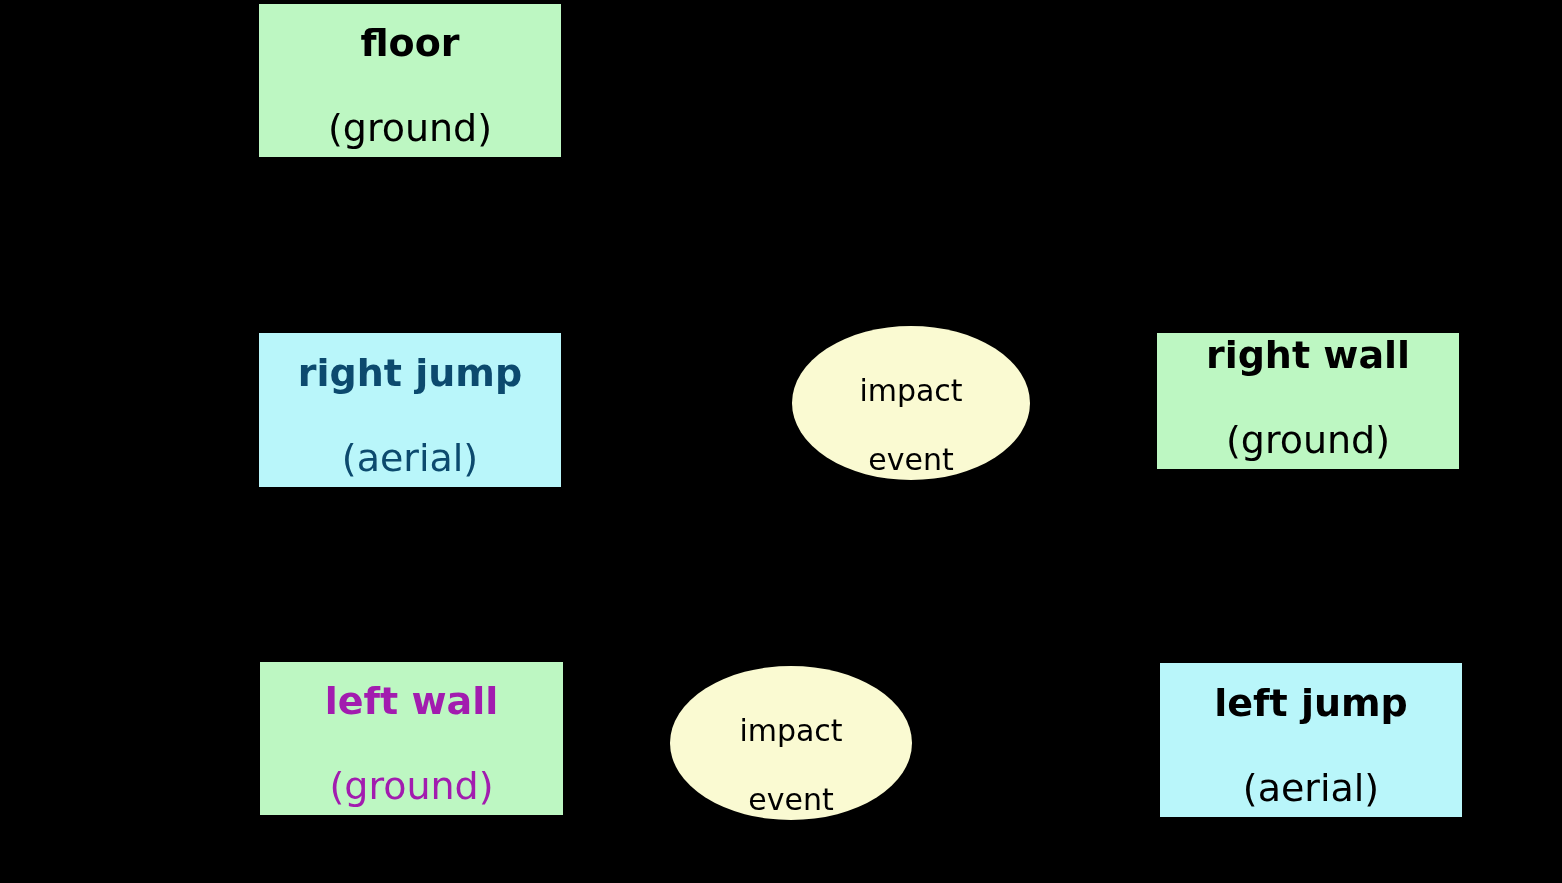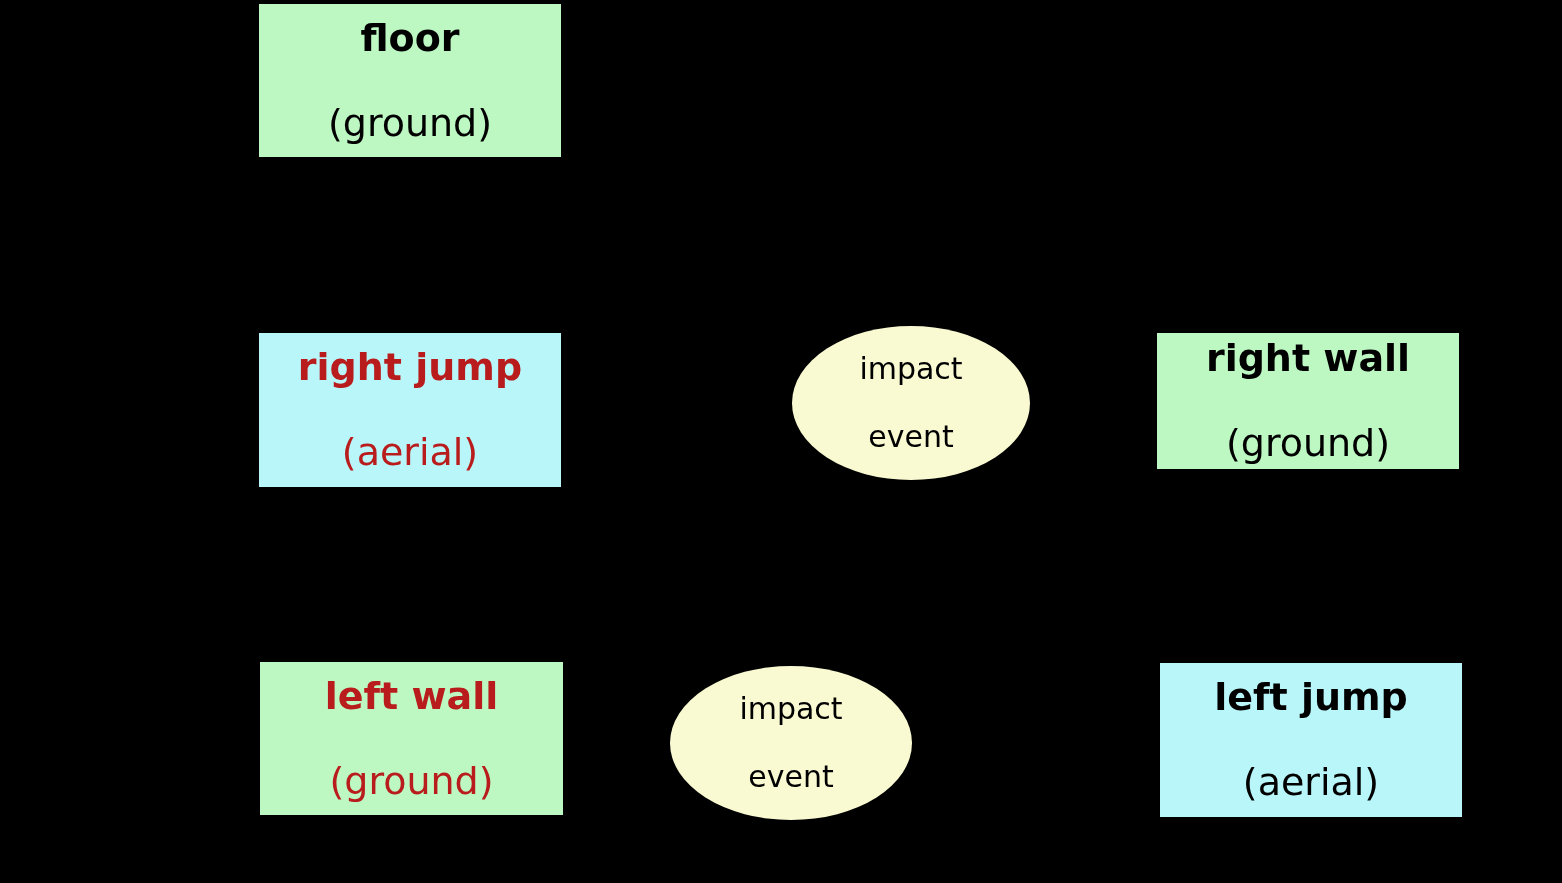--- a/index.html
+++ b/index.html
@@ -11,21 +11,21 @@
     position: relative;
     overflow: hidden;
     font-family: "DejaVu Sans", "Liberation Sans", sans-serif;
   }
   .node {
     position: absolute;
     box-sizing: border-box;
     display: flex;
     flex-direction: column;
     align-items: center;
-    justify-content: center;
+    justify-content: flex-end;
     text-align: center;
     font-size: 38px;
     line-height: 1.5;
     gap: 28px;
   }
   .node .line {
     display: block;
     white-space: nowrap;
   }
   
@@ -45,36 +45,36 @@
 </head>
 <body>
 
 <div id="canvas" style="width: 1562px; height: 883px; background: rgb(0, 0, 0);">
 
   <div class="node rect" style="left: 259px; top: 4px; width: 302px; height: 153px; background: rgb(189, 247, 194); color: rgb(0, 0, 0);">
     <span class="line title">floor</span>
     <span class="line subtitle">(ground)</span>
   </div>
 
-  <div class="node rect" style="left: 259px; top: 333px; width: 302px; height: 154px; background: rgb(185, 246, 250); color: #b91c1c;">
+  <div class="node rect" style="left: 259px; top: 333px; width: 302px; height: 154px; background: rgb(185, 246, 250); color: #0c4a6e;">
     <span class="line title">right jump</span>
     <span class="line subtitle">(aerial)</span>
   </div>
 
   <div class="node ellipse" style="left: 792px; top: 326px; width: 238px; height: 154px; background: rgb(250, 250, 210); color: rgb(0, 0, 0);">
     <span class="line title">impact</span>
     <span class="line subtitle">event</span>
   </div>
 
   <div class="node rect" style="left: 1157px; top: 333px; width: 302px; height: 136px; background: rgb(189, 247, 194); color: rgb(0, 0, 0);">
     <span class="line title">right wall</span>
     <span class="line subtitle">(ground)</span>
   </div>
 
-  <div class="node rect" style="left: 260px; top: 662px; width: 303px; height: 153px; background: rgb(189, 247, 194); color: #b91c1c;">
+  <div class="node rect" style="left: 260px; top: 662px; width: 303px; height: 153px; background: rgb(189, 247, 194); color: #a21caf;">
     <span class="line title">left wall</span>
     <span class="line subtitle">(ground)</span>
   </div>
 
   <div class="node ellipse" style="left: 670px; top: 666px; width: 242px; height: 154px; background: rgb(250, 250, 210); color: rgb(0, 0, 0);">
     <span class="line title">impact</span>
     <span class="line subtitle">event</span>
   </div>
 
   <div class="node rect" style="left: 1160px; top: 663px; width: 302px; height: 154px; background: rgb(185, 246, 250); color: rgb(0, 0, 0);">

